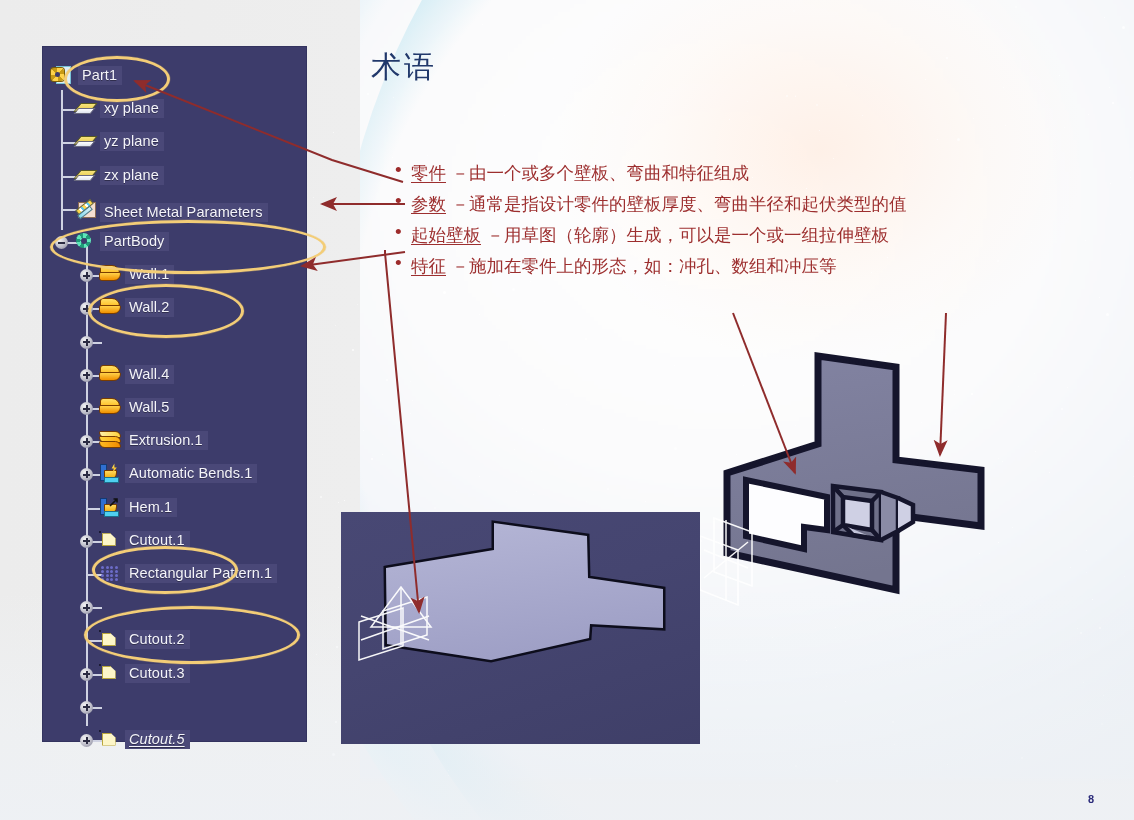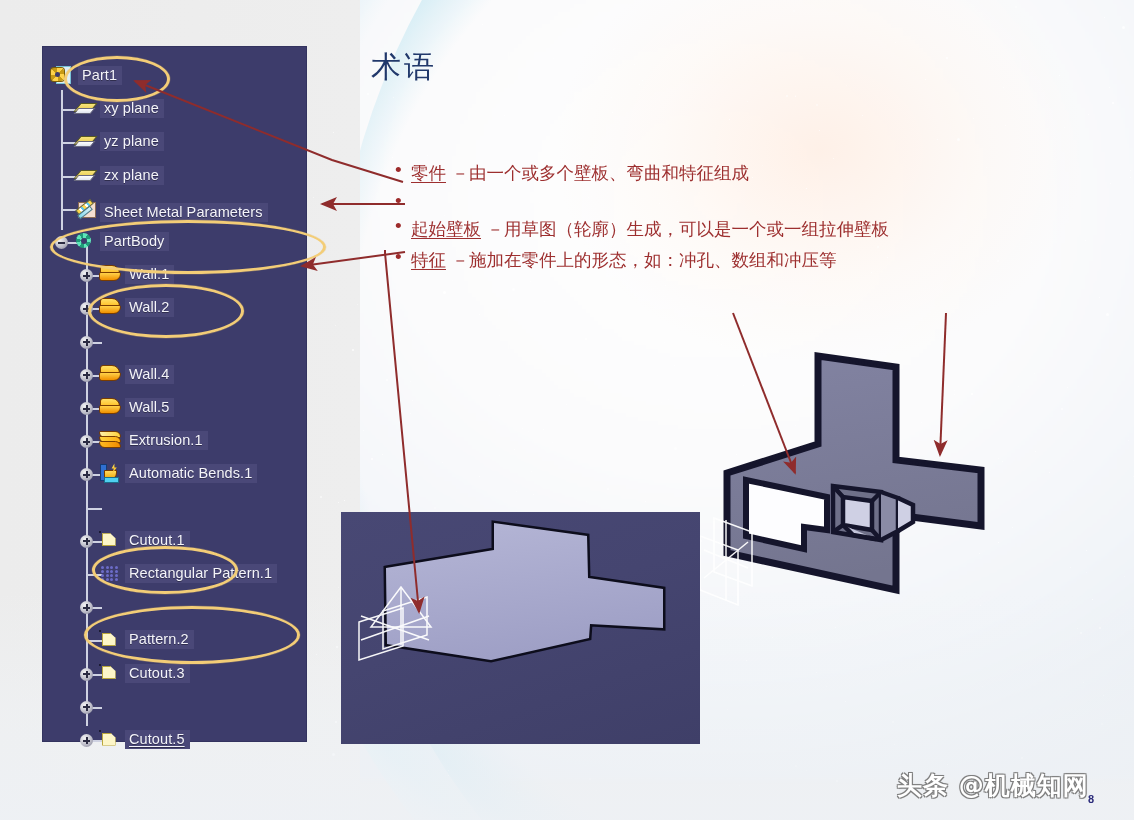--- a/index.html
+++ b/index.html
@@ -42,21 +42,21 @@
     background:radial-gradient(circle at 35% 32%,#f2f2f4 0%,#bcbcc8 55%,#7d7d92 100%);}
   .plus:before,.plus:after{content:"";position:absolute;background:#2b2b42;}
   .plus:before{left:3px;top:5.5px;width:7px;height:2px;}
   .plus:after{left:5.5px;top:3px;width:2px;height:7px;}
   .minus:after{display:none;}
   .node-label{
     position:absolute;color:#f4f4fa;font-size:14.5px;letter-spacing:.1px;
     background:#4a4878;padding:1px 5px 2px 4px;white-space:nowrap;
     text-shadow:0 1px 0 rgba(0,0,0,.35);
   }
-  .node-label.underline{text-decoration:underline;text-underline-offset:2px;}
+  .node-label.underline{text-decoration:underline;text-underline-offset:2px;font-style:italic;}
   .ico{position:absolute;width:20px;height:18px;}
 
   
   .ico-plane{background:linear-gradient(180deg,#f6e37a 0%,#e8c94a 100%);
     transform:skewX(-40deg);width:15px;height:7px;border:1.3px solid #5a5a20;border-radius:1px;}
   .ico-plane2{position:absolute;left:2px;top:9px;width:15px;height:4px;
     background:linear-gradient(180deg,#ffffff 0%,#dfe4ef 100%);transform:skewX(-40deg);border:1.2px solid #6a6a80;}
   .ico-gearpart{position:relative;width:20px;height:18px;}
   .ico-gearpart .page{position:absolute;left:5px;top:0px;width:13px;height:16px;background:#dfeef5;border:1.4px solid #79c2d8;}
   .ico-gearpart .gear{position:absolute;left:0px;top:2px;width:13px;height:13px;
@@ -407,20 +407,21 @@
 
   <div class="title">术语</div>
 
   <div class="bullets" id="bullets">
       <div class="bullet">
        <span class="dot">•</span>
        <span class="txt"><span class="term">零件</span> －由一个或多个壁板、弯曲和特征组成</span>
      </div>
       <div class="bullet">
        <span class="dot">•</span>
+       <span class="txt"><span class="term">参数</span> －通常是指设计零件的壁板厚度、弯曲半径和起伏类型的值</span>
      </div>
       <div class="bullet">
        <span class="dot">•</span>
        <span class="txt"><span class="term">起始壁板</span> －用草图（轮廓）生成，可以是一个或一组拉伸壁板</span>
      </div>
       <div class="bullet">
        <span class="dot">•</span>
        <span class="txt"><span class="term">特征</span> －施加在零件上的形态，如：冲孔、数组和冲压等</span>
      </div>
     </div>
@@ -548,37 +549,44 @@
         <span style="position:absolute;left:57px;top:6px;display:inline-block"><span class="ico ico-extr"><span class="l1"></span><span class="l2"></span><span class="l3"></span></span></span>
         <span class="node-label" style="left:83px;top:6px">Extrusion.1</span>
       </div>
         <div class="hline" style="left:44px;top:428.40000000000003px;width:16px"></div>
         <div class="plus" style="left:38px;top:422.40000000000003px"></div>
         <div class="tree-row" style="top:412.40000000000003px;width:265px">
         <span style="position:absolute;left:57px;top:6px;display:inline-block"><span class="ico ico-bend"><span class="bl"></span><span class="yl"></span><span class="cy"></span><span class="flash"></span></span></span>
         <span class="node-label" style="left:83px;top:6px">Automatic Bends.1</span>
       </div>
         <div class="hline" style="left:44px;top:461.6px;width:16px"></div>
+        <div class="tree-row" style="top:445.6px;width:265px">
+        <span style="position:absolute;left:57px;top:6px;display:inline-block"><span class="ico ico-bend"><span class="bl"></span><span class="yl"></span><span class="cy"></span>
+        <svg class="arrow" viewBox="0 0 10 10">
+                <path d="M1,9 L8,2 M4.5,2 L8,2 L8,5.5" stroke="#111" stroke-width="1.6" fill="none"></path>
+              </svg></span></span>
+        <span class="node-label" style="left:83px;top:6px">Hem.1</span>
+      </div>
         <div class="hline" style="left:44px;top:494.80000000000007px;width:16px"></div>
         <div class="plus" style="left:38px;top:488.80000000000007px"></div>
         <div class="tree-row" style="top:478.80000000000007px;width:265px">
         <span style="position:absolute;left:57px;top:6px;display:inline-block"><span class="ico ico-cut"><span class="frame"></span><span class="sh"></span></span></span>
         <span class="node-label" style="left:83px;top:6px">Cutout.1</span>
       </div>
         <div class="hline" style="left:44px;top:528px;width:16px"></div>
         <div class="tree-row" style="top:512px;width:265px">
         <span style="position:absolute;left:57px;top:6px;display:inline-block"><span class="ico ico-pattern"><i style="left:2px;top:2px"></i><i style="left:6.5px;top:2px"></i><i style="left:11px;top:2px"></i><i style="left:15.5px;top:2px"></i><i style="left:2px;top:6px"></i><i style="left:6.5px;top:6px"></i><i style="left:11px;top:6px"></i><i style="left:15.5px;top:6px"></i><i style="left:2px;top:10px"></i><i style="left:6.5px;top:10px"></i><i style="left:11px;top:10px"></i><i style="left:15.5px;top:10px"></i><i style="left:2px;top:14px"></i><i style="left:6.5px;top:14px"></i><i style="left:11px;top:14px"></i><i style="left:15.5px;top:14px"></i></span></span>
         <span class="node-label" style="left:83px;top:6px">Rectangular Pattern.1</span>
       </div>
         <div class="hline" style="left:44px;top:561.2px;width:16px"></div>
         <div class="plus" style="left:38px;top:555.2px"></div>
         <div class="hline" style="left:44px;top:594.4000000000001px;width:16px"></div>
         <div class="tree-row" style="top:578.4000000000001px;width:265px">
         <span style="position:absolute;left:57px;top:6px;display:inline-block"><span class="ico ico-cut"><span class="frame"></span><span class="sh"></span></span></span>
-        <span class="node-label" style="left:83px;top:6px">Pattern.2</span>
+        <span class="node-label" style="left:83px;top:6px">Cutout.2</span>
       </div>
         <div class="hline" style="left:44px;top:627.6px;width:16px"></div>
         <div class="plus" style="left:38px;top:621.6px"></div>
         <div class="tree-row" style="top:611.6px;width:265px">
         <span style="position:absolute;left:57px;top:6px;display:inline-block"><span class="ico ico-cut"><span class="frame"></span><span class="sh"></span></span></span>
         <span class="node-label" style="left:83px;top:6px">Cutout.3</span>
       </div>
         <div class="hline" style="left:44px;top:660.8000000000001px;width:16px"></div>
         <div class="plus" style="left:38px;top:654.8000000000001px"></div>
         <div class="hline" style="left:44px;top:694px;width:16px"></div>
@@ -606,15 +614,14 @@
     <g stroke="#8f2c2c" stroke-width="2" fill="none" marker-end="url(#ah)">
       <path d="M403,182 L332,160 L135,81"></path>
       <path d="M405,204 L322,204"></path>
       <path d="M405,252 L302,266"></path>
       <path d="M385,250 L385,253 L419,612"></path>
       <path d="M733,313 L795,473"></path>
       <path d="M946,313 L940,455"></path>
     </g>
   </svg>
 
-  <div class="watermark">头条 @机械知网</div>
   <div class="wm-mark">8</div>
 </div>
 
 </body></html>

